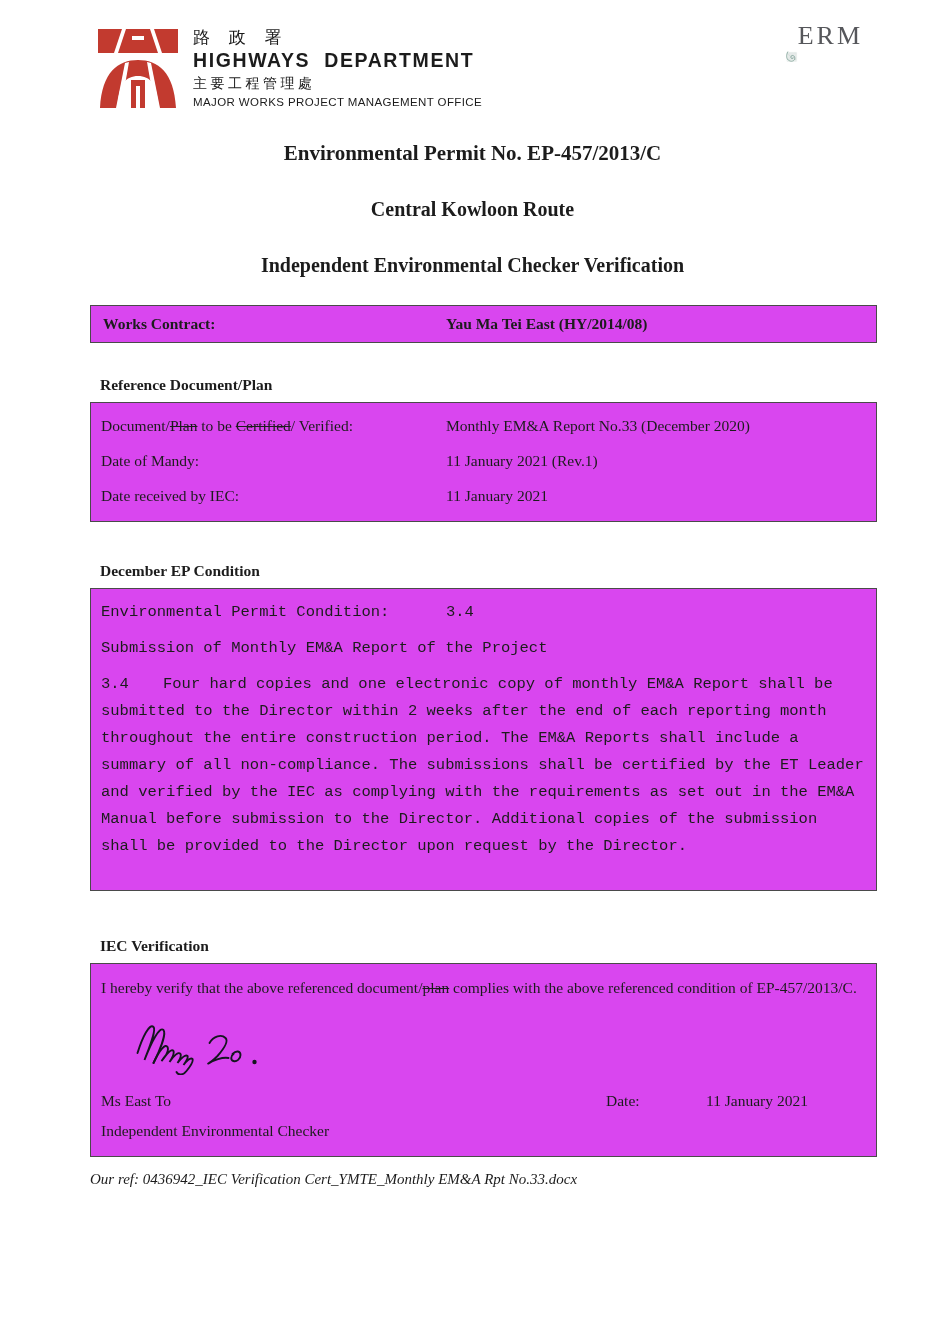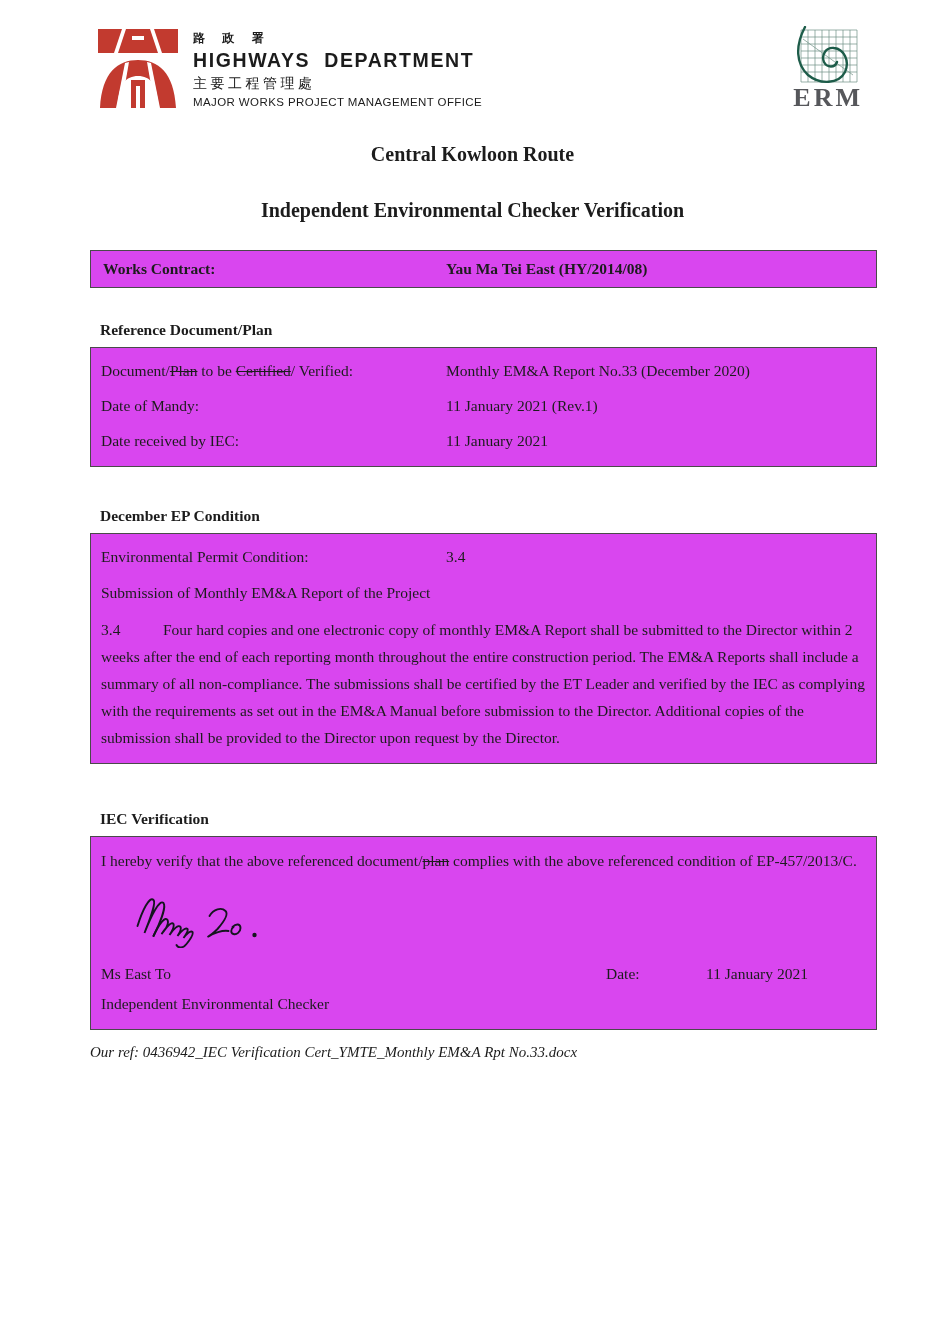--- a/index.html
+++ b/index.html
@@ -17,26 +17,26 @@
 
   
   .header {
     display: flex;
     justify-content: space-between;
     align-items: flex-start;
     padding: 26px 82px 0 98px;
   }
   .hyd { display: flex; gap: 15px; align-items: flex-start; }
   .hyd-text { display: flex; flex-direction: column; padding-top: 2px; font-family: "Liberation Sans", sans-serif; }
-  .hyd-zh1 { font-size: 12px; font-weight: bold; letter-spacing: 7px; line-height: 20px; }
+  .hyd-zh1 { font-size: 17px; font-weight: normal; letter-spacing: 7px; line-height: 20px; }
   .hyd-en1 { font-size: 19.5px; font-weight: bold; letter-spacing: 1.6px; line-height: 23px; margin-top: 1px; white-space: pre; }
   .hyd-zh2 { font-size: 14px; letter-spacing: 3.5px; line-height: 18px; margin-top: 2px; }
   .hyd-en2 { font-size: 11.5px; letter-spacing: 0.4px; line-height: 15px; margin-top: 3px; }
 
-  .erm { display: flex; flex-direction: column; align-items: flex-end; width: 78px; font-weight: bold; }
+  .erm { display: flex; flex-direction: row; align-items: flex-start; width: 78px; }
   .erm-label {
     font-size: 26px; color: #56575b; letter-spacing: 3px;
     line-height: 26px; margin-top: -3px; font-family: "Liberation Serif", serif;
   }
 
   
   .title { text-align: center; font-weight: bold; }
   .title-1 { font-size: 21px; margin-top: 31px; }
   .title-2 { font-size: 20px; margin-top: 32px; }
   .title-3 { font-size: 20px; margin-top: 33px; }
@@ -52,21 +52,21 @@
   .sec-heading.h-refdoc { margin-top: 33px; margin-bottom: 8px; }
   .sec-heading.h-refep  { margin-top: 40px; margin-bottom: 8px; }
   .sec-heading.h-iec    { margin-top: 46px; margin-bottom: 8px; }
 
   .kv { display: flex; padding: 0 10px; line-height: 24px; }
   .kv .lbl { width: 345px; flex: none; white-space: pre-wrap; }
   .kv .val { flex: 1; }
   .doc-box { padding: 11px 0 13px; }
   .doc-box .kv + .kv { margin-top: 11px; }
 
-  .ep-box { padding: 11px 0 12px; }
+  .ep-box { padding: 11px 0 30px; font-family: Liberation Mono, monospace; }
   .ep-subtitle { padding: 0 10px; margin-top: 12px; line-height: 24px; }
   .clause { padding: 0 10px 0 10px; margin-top: 11px; line-height: 27px; }
   .clause-no { display: inline-block; width: 62px; }
 
   .iec-box { padding: 10px 0 13px; }
   .statement { padding: 0 10px; line-height: 27px; white-space: pre-wrap; }
   .strike { text-decoration: line-through; }
 
   .signature { margin: 12px 0 0 14px; display: block; }
 
@@ -127,20 +127,21 @@
           <line x1="12" y1="46" x2="68" y2="46"></line>
             <line x1="12" y1="56" x2="68" y2="56"></line>
           <line x1="14" y1="13" x2="64" y2="49"></line>
         </g>
         <path d="M16,1 C6,20 7,38 19,49 C31,59 50,58 56,46 C61,35 55,23 45,22 C37,21 32,29 35,36 C38,42 46,42 48,36" fill="none" stroke="#1D5C49" stroke-width="2.4" stroke-linecap="round"></path>
       </svg>
       <span class="erm-label">ERM</span>
     </div>
   </div>
 
+  <div class="title title-1">Environmental Permit No. EP-457/2013/C</div>
   <div class="title title-2">Central Kowloon Route</div>
   <div class="title title-3">Independent Environmental Checker Verification</div>
 
   <div class="content">
 
     <div class="box works-box">
       <span class="lbl">Works Contract:</span>
       <span class="val">Yau Ma Tei East (HY/2014/08)</span>
     </div>
 

